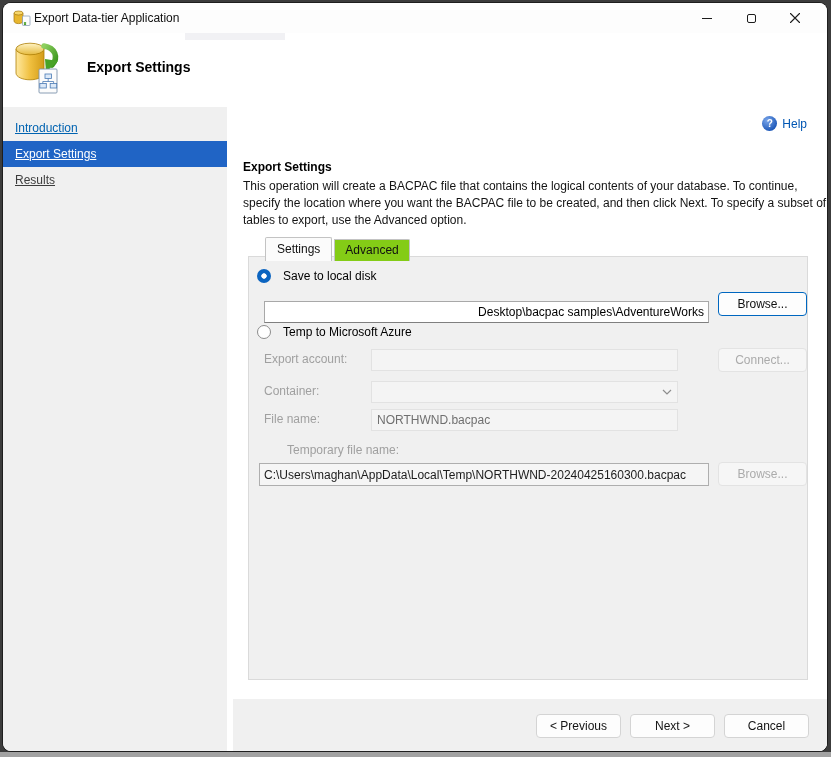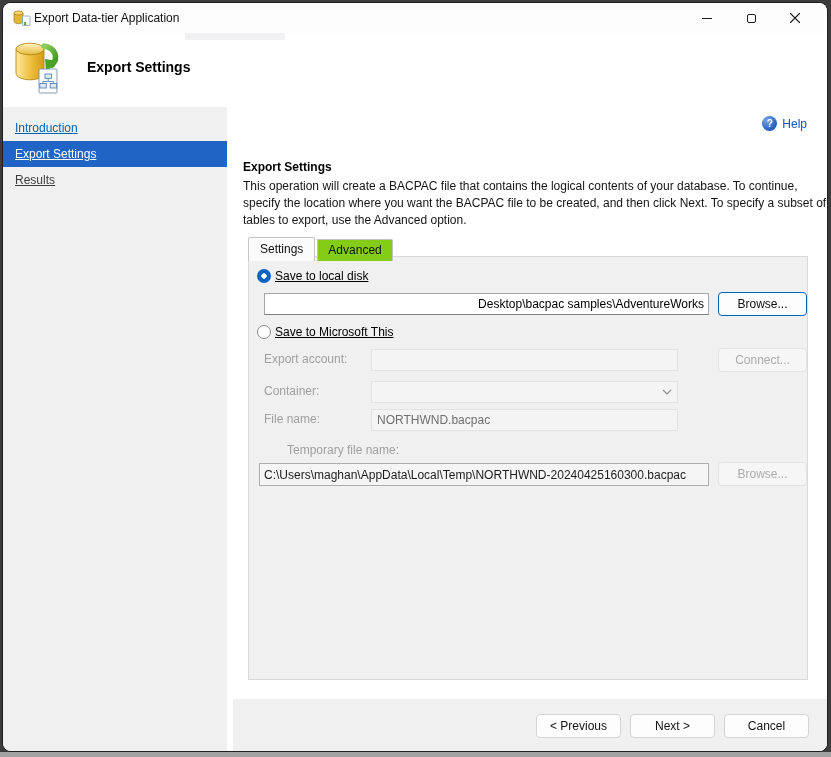--- a/index.html
+++ b/index.html
@@ -42,36 +42,36 @@
   .content { flex:1; position:relative; background:#ffffff; }
 
   .help { position:absolute; top:9px; right:20px; display:flex; align-items:center; gap:5px; font-size:12px; color:#0056b3; cursor:default; }
   .help-icon { width:15px; height:15px; border-radius:50%; color:#fff; font-size:10px; font-weight:bold;
     background:radial-gradient(circle at 35% 30%, #7aa6ea, #1c57b8 75%);
     display:flex; align-items:center; justify-content:center; }
 
   .main-heading { position:absolute; left:16px; top:53px; margin:0; font-size:12px; font-weight:bold; color:#000; }
   .main-desc { position:absolute; left:16px; top:71px; width:584px; margin:0; font-size:12px; line-height:1.43; color:#141414; }
 
-  .tabs { position:absolute; left:21px; top:130px; display:flex; align-items:flex-end; z-index:2; }
+  .tabs { position:absolute; left:38px; top:130px; display:flex; align-items:flex-end; z-index:2; }
   .tab { font-size:12px; color:#111; border:1px solid #c3c3c3; border-bottom:none; cursor:default; }
   .tab-active { background:#fbfbfb; padding:4px 11px 5px; border-top-left-radius:2px; border-top-right-radius:2px; }
   .tab-inactive { background:#84cc16; padding:3px 10px 4px; margin-left:2px; border-top-right-radius:2px; }
 
   .panel { position:absolute; left:21px; top:149px; width:560px; height:424px; background:#f0f0f0; border:1px solid #dadada; z-index:1; }
 
-  .radio-row { position:absolute; display:flex; align-items:center; gap:4px; font-size:12px; color:#000;text-decoration:underline; }
+  .radio-row { position:absolute; display:flex; align-items:center; gap:12px; font-size:12px; color:#000; }
   .row1 { left:8px; top:12px; }
   .row2 { left:8px; top:68px; }
   .radio { width:14px; height:14px; border-radius:50%; flex:none; }
   .radio-on { background:radial-gradient(circle, #ffffff 0 2.4px, #0b64c0 3px); }
   .radio-off { background:#fefefe; border:1px solid #8c8c8c; }
 
   input { font-family:inherit; }
-  .path-input { position:absolute; left:15px; top:36px; width:445px; height:22px; background:#fff;
+  .path-input { position:absolute; left:15px; top:44px; width:445px; height:22px; background:#fff;
     border:1px solid #a8a8a8; border-bottom-color:#7f7f7f; font-size:12px; text-align:right; padding:0 4px; color:#000; }
 
   .btn { font-family:inherit; font-size:12px; border-radius:4px; cursor:default; }
   .browse1 { position:absolute; left:469px; top:35px; width:89px; height:24px; background:#fdfdfd; border:1px solid #0067c0; color:#101010; }
   .dis-btn { background:#f6f6f6; border:1px solid #e3e3e3; color:#ababab; }
   .connect-btn { position:absolute; left:469px; top:91px; width:89px; height:24px; }
   .browse2 { position:absolute; left:469px; top:205px; width:89px; height:24px; }
 
   .fieldlabel { position:absolute; left:15px; font-size:12px; color:#a0a0a0; }
   .lbl-storage { top:95px; } .lbl-container { top:127px; } .lbl-file { top:155px; } .lbl-temp { top:186px;margin-left:23px; }
@@ -175,21 +175,21 @@
         <div class="radio-row row1">
           <span class="radio radio-on"></span>
           <span>Save to local disk</span>
         </div>
 
         <input class="path-input" value="Desktop\bacpac samples\AdventureWorks" style="">
         <button class="btn browse1">Browse...</button>
 
         <div class="radio-row row2">
           <span class="radio radio-off"></span>
-          <span>Save to Microsoft This</span>
+          <span>Temp to Microsoft Azure</span>
         </div>
 
         <span class="fieldlabel lbl-storage">Export account:</span>
         <input class="dfield f-storage" disabled="" value="" style="">
         <button class="btn dis-btn connect-btn" disabled="">Connect...</button>
 
         <span class="fieldlabel lbl-container">Container:</span>
         <div class="dfield f-container combo">
           <svg class="chevron" viewBox="0 0 10 6">
             <polyline points="1,1 5,5 9,1" stroke="#8d8d8d" stroke-width="1.2" fill="none"></polyline>

